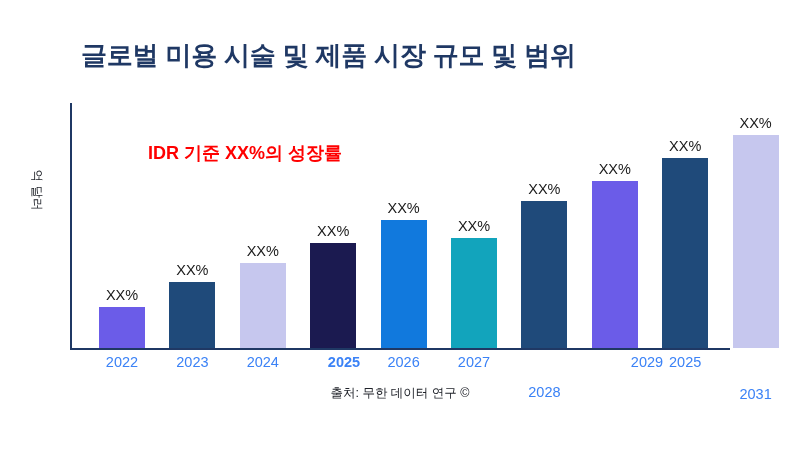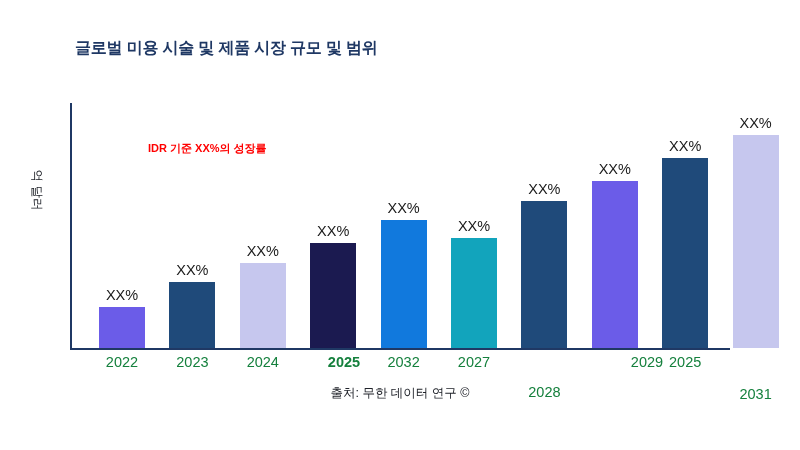--- a/index.html
+++ b/index.html
@@ -18,23 +18,23 @@
   #chart-root {
     position: absolute;
     left: 0; top: 0;
     width: 800px;
     height: 450px;
   }
 
   
   #chart-title {
     position: absolute;
-    left: 75px;
+    left: 81px;
     top: 38px;
-    font-size: 16px;
+    font-size: 26px;
     font-weight: bold;
     color: #1F3864;
     letter-spacing: -0.2px;
     white-space: nowrap;
   }
 
   
   #ylabel-wrap {
     position: absolute;
     left: 16px;
@@ -77,21 +77,21 @@
     width: 660px;
     height: 1.6px;
     background: #1F3864;
   }
 
   
   #growth-note {
     position: absolute;
     left: 148px;
     top: 141px;
-    font-size: 11px;
+    font-size: 18px;
     font-weight: bold;
     color: #FF0000;
     white-space: nowrap;
   }
 
   
   .bar-slot {
     position: absolute;
     bottom: 1.6px;
     width: 64px;
@@ -114,21 +114,21 @@
     white-space: nowrap;
   }
 
   
   .tick-slot {
     position: absolute;
     top: 354px;
     width: 64px;
     text-align: center;
     font-size: 14.5px;
-    color: #15803d;
+    color: #3b82f6;
   }
 
   
   #source {
     position: absolute;
     left: 0;
     top: 385px;
     width: 800px;
     text-align: center;
     font-size: 12.5px;
@@ -203,21 +203,21 @@
           </div>
         </div>
       </div>
   </div>
 
   <div id="ticks-layer">
       <div class="tick-slot" style="left: 90px;">2022</div>
       <div class="tick-slot" style="left: 160.4px;">2023</div>
       <div class="tick-slot" style="left: 230.8px;">2024</div>
       <div class="tick-slot" style="left: 312px; font-weight: bold;">2025</div>
-      <div class="tick-slot" style="left: 371.6px;">2032</div>
+      <div class="tick-slot" style="left: 371.6px;">2026</div>
       <div class="tick-slot" style="left: 442px;">2027</div>
       <div class="tick-slot" style="left: 512.4px; margin-top: 30px;">2028</div>
       <div class="tick-slot" style="left: 615px;">2029</div>
       <div class="tick-slot" style="left: 653.2px;">2025</div>
       <div class="tick-slot" style="left: 723.6px; margin-top: 32px;">2031</div>
     </div>
 
   <div id="source">출처: 무한 데이터 연구 ©</div>
 
 </div>

